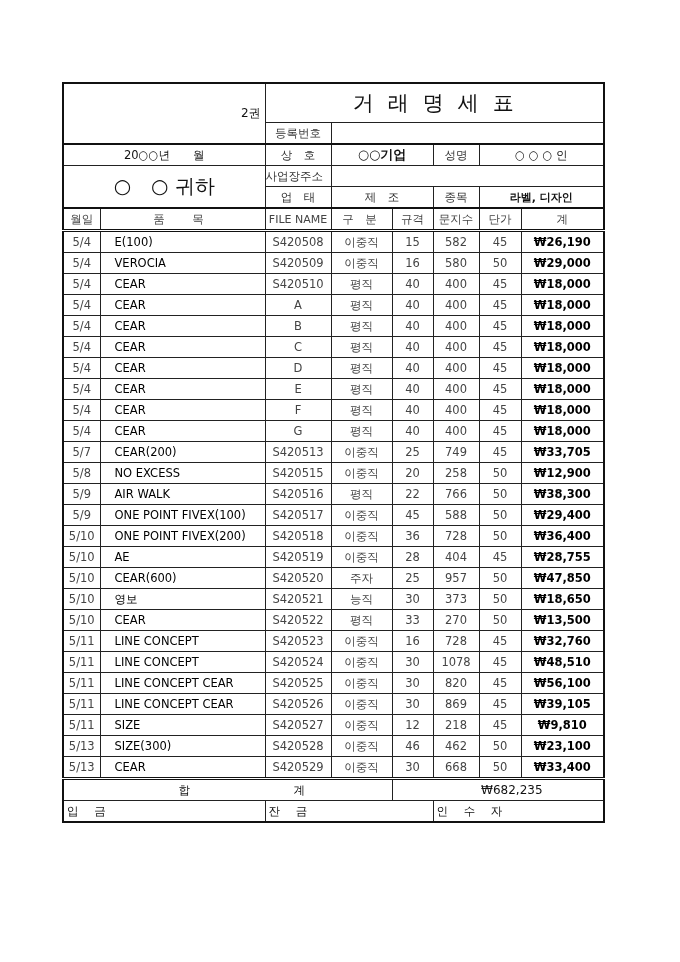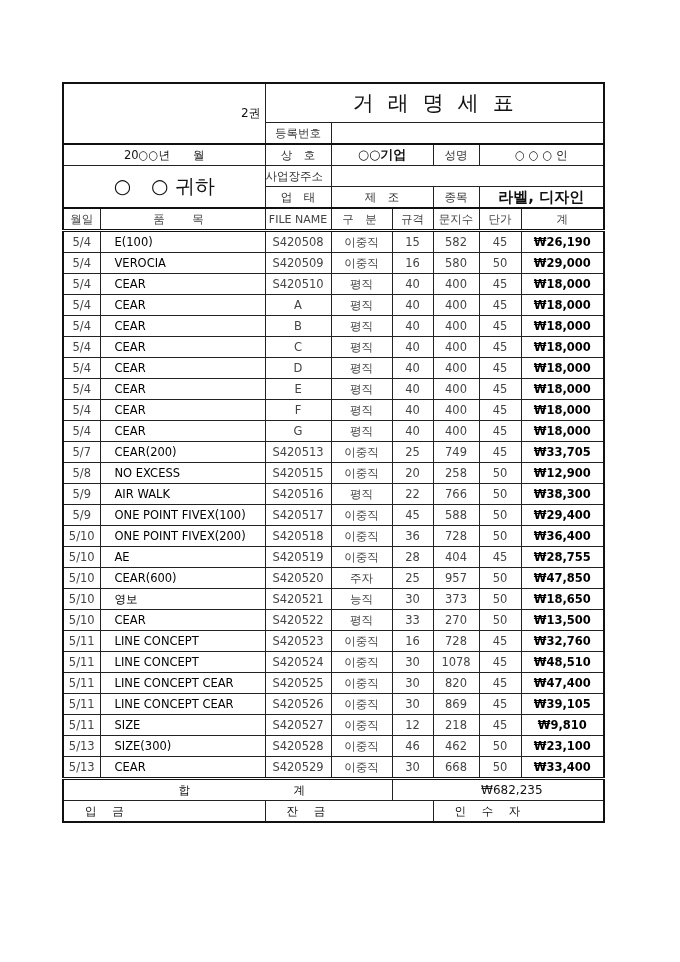--- a/index.html
+++ b/index.html
@@ -13,21 +13,21 @@
   .lbl { color: #333; font-size: 11.5px; }
   .bold { font-weight: bold; margin-top: 12px; }
   .r20 td { height: 20px; }
   .dbl-top td { border-top: 3px double #111; padding-left: 28px; }
   .dbl-bottom td { border-bottom: 3px double #111; }
   .item { text-align: left; padding-left: 14px; color: #000; }
   .date { color: #444; }
   .grey { color: #444; }
   .amt { color: #000; font-weight: bold; }
   .sum-lbl { letter-spacing: 50px; text-indent: 50px; }
-  .foot { text-align: left; padding-left: 21px; letter-spacing: 6px; }
+  .foot { text-align: left; padding-left: 3px; letter-spacing: 6px; }
   .circ { font-size: 20px; text-align: center; }
 </style>
 </head>
 <body>
 
 <div class="sheet">
   <table class="outer">
     <colgroup>
       <col style="width:37px">
       <col style="width:165px">
@@ -56,21 +56,21 @@
       </tr>
       <tr class="r20">
         <td colspan="2" rowspan="2" class="circ" style="border-bottom:2px solid #111;">○　○ 귀하</td>
         <td class="lbl" style="text-align:left;">사업장주소</td>
         <td colspan="5"></td>
       </tr>
       <tr class="r20">
         <td class="lbl" style="border-bottom:2px solid #111;margin-top:16px;">업　태</td>
         <td colspan="2" class="lbl" style="border-bottom:2px solid #111;">제　조</td>
         <td class="lbl" style="border-bottom:2px solid #111;">종목</td>
-        <td colspan="2" class="bold" style="font-size:15px;border-bottom:2px solid #111;">라벨, 디자인</td>
+        <td colspan="2" class="bold" style="font-size:11px;border-bottom:2px solid #111;">라벨, 디자인</td>
       </tr>
       <tr class="r20 dbl-bottom">
         <td class="grey">월일</td>
         <td class="grey" style="letter-spacing:8px;">품　목</td>
         <td class="grey" style="font-size:11px;">FILE NAME</td>
         <td class="grey" style="letter-spacing:4px;">구 분</td>
         <td class="grey">규격</td>
         <td class="grey">문지수</td>
         <td class="grey">단가</td>
         <td class="grey">계</td>
@@ -288,21 +288,21 @@
           <td class="amt">₩48,510</td>
         </tr>
         <tr class="r20">
           <td class="date">5/11</td>
           <td class="item">LINE CONCEPT CEAR</td>
           <td class="grey">S420525</td>
           <td class="grey">이중직</td>
           <td class="grey">30</td>
           <td class="grey">820</td>
           <td class="grey">45</td>
-          <td class="amt">₩47,400</td>
+          <td class="amt">₩56,100</td>
         </tr>
         <tr class="r20">
           <td class="date">5/11</td>
           <td class="item">LINE CONCEPT CEAR</td>
           <td class="grey">S420526</td>
           <td class="grey">이중직</td>
           <td class="grey">30</td>
           <td class="grey">869</td>
           <td class="grey">45</td>
           <td class="amt">₩39,105</td>

